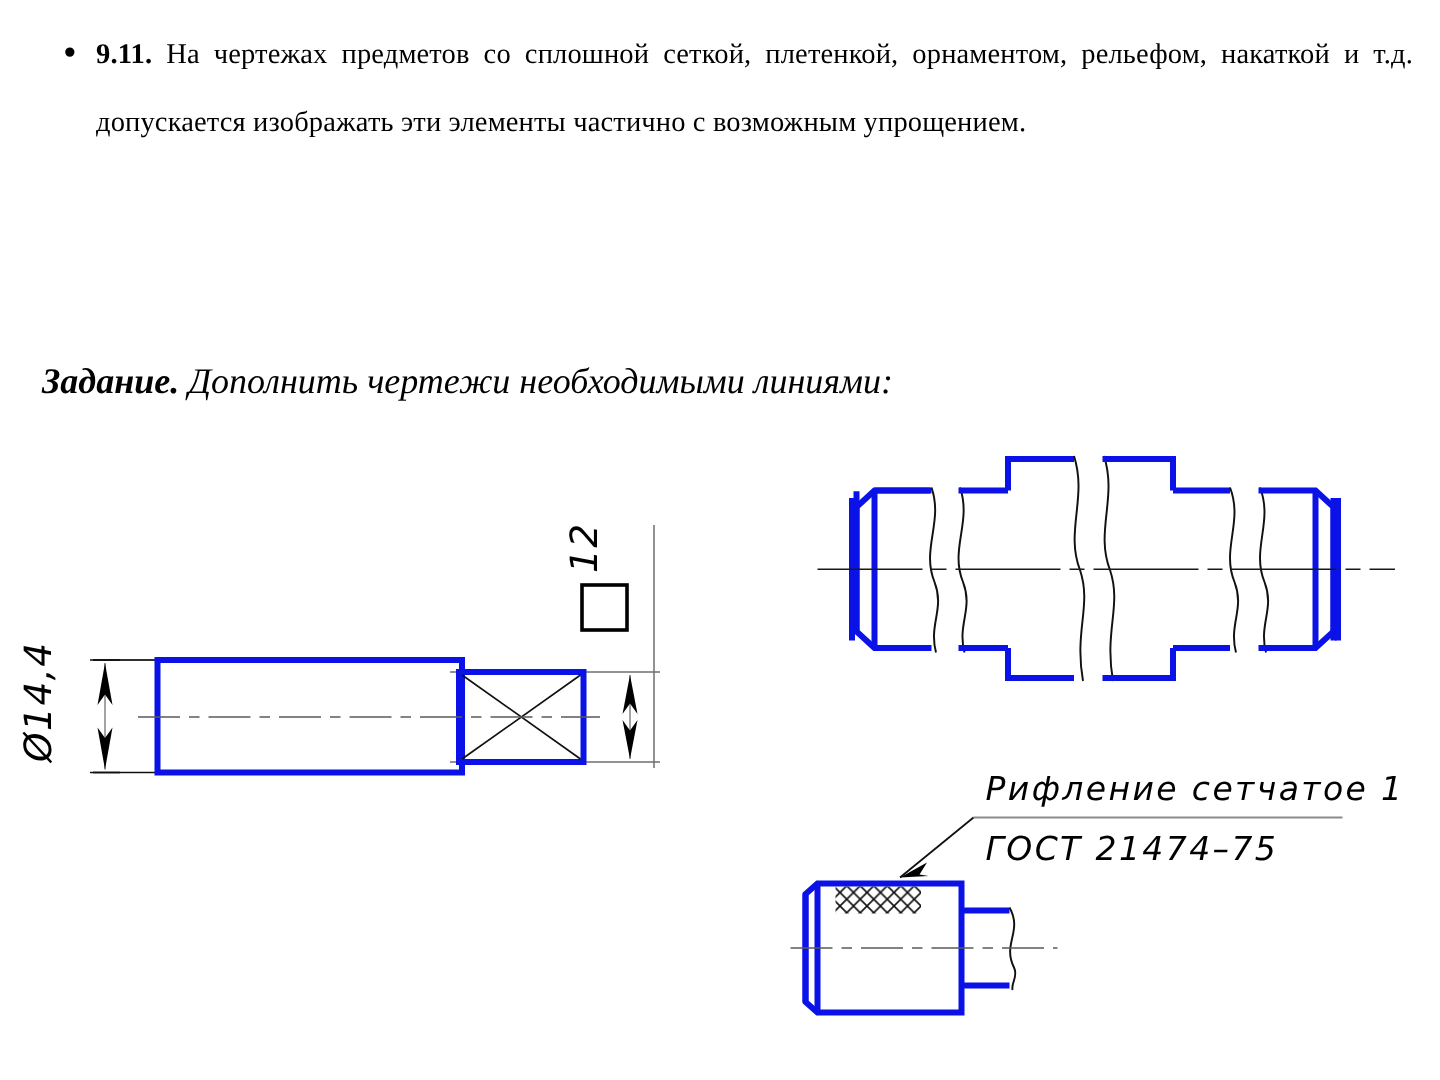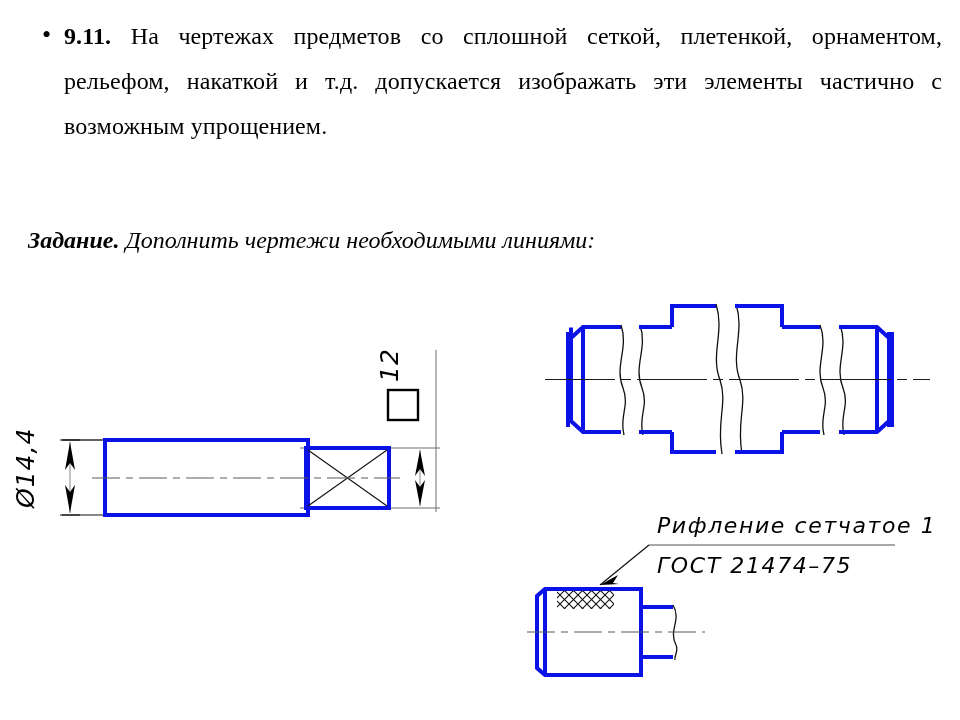--- a/index.html
+++ b/index.html
@@ -38,34 +38,34 @@
     width: 22px;
     flex: 0 0 22px;
     font-size: 26px;
     line-height: 42px;
     text-align: left;
     color: #000;
   }
 
   .para-body {
     flex: 1 1 auto;
-    font-size: 24px;
+    font-size: 19px;
     line-height: 45px;
     text-align: justify;
     text-align-last: left;
     letter-spacing: 0.1px;
   }
   .para-body b.lead {
     font-weight: bold;
   }
 
   .task-row {
     position: absolute;
     left: 28px;
-    top: 224px;
+    top: 239px;
     font-size: 24px;
     line-height: 32px;
     white-space: nowrap;
   }
   .task-row .task-label {
     font-weight: bold;
     font-style: italic;
   }
   .task-row .task-text {
     font-style: italic;

